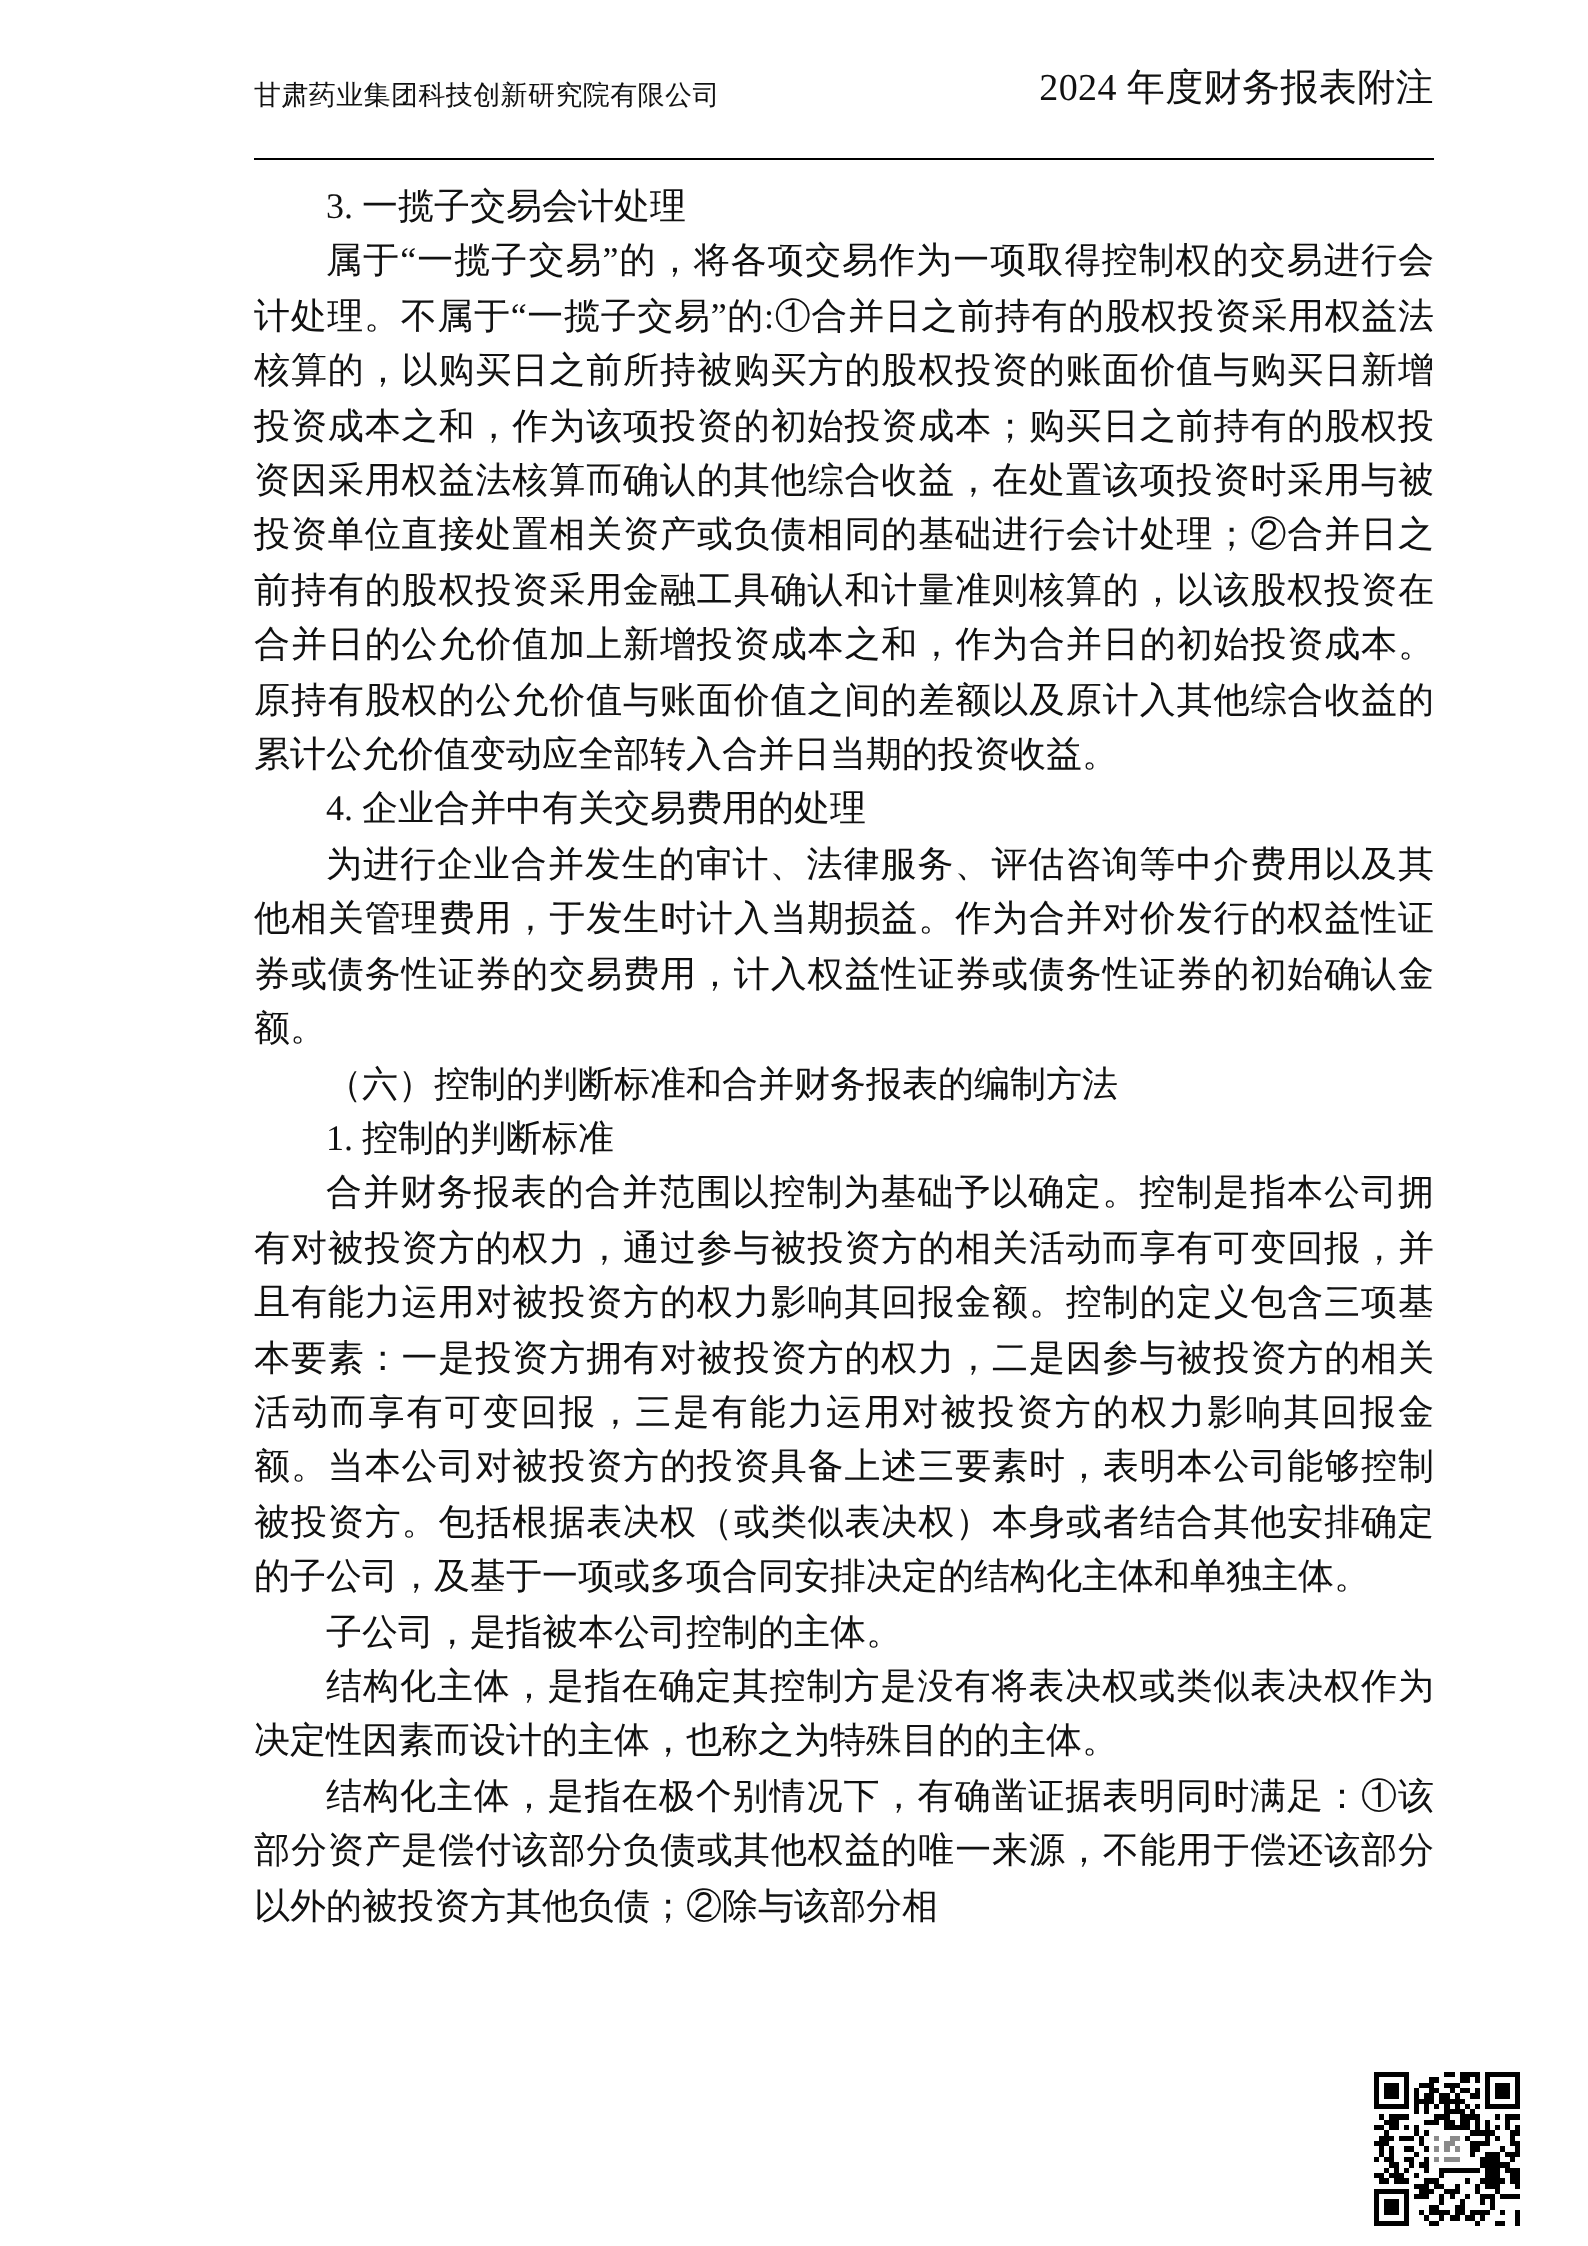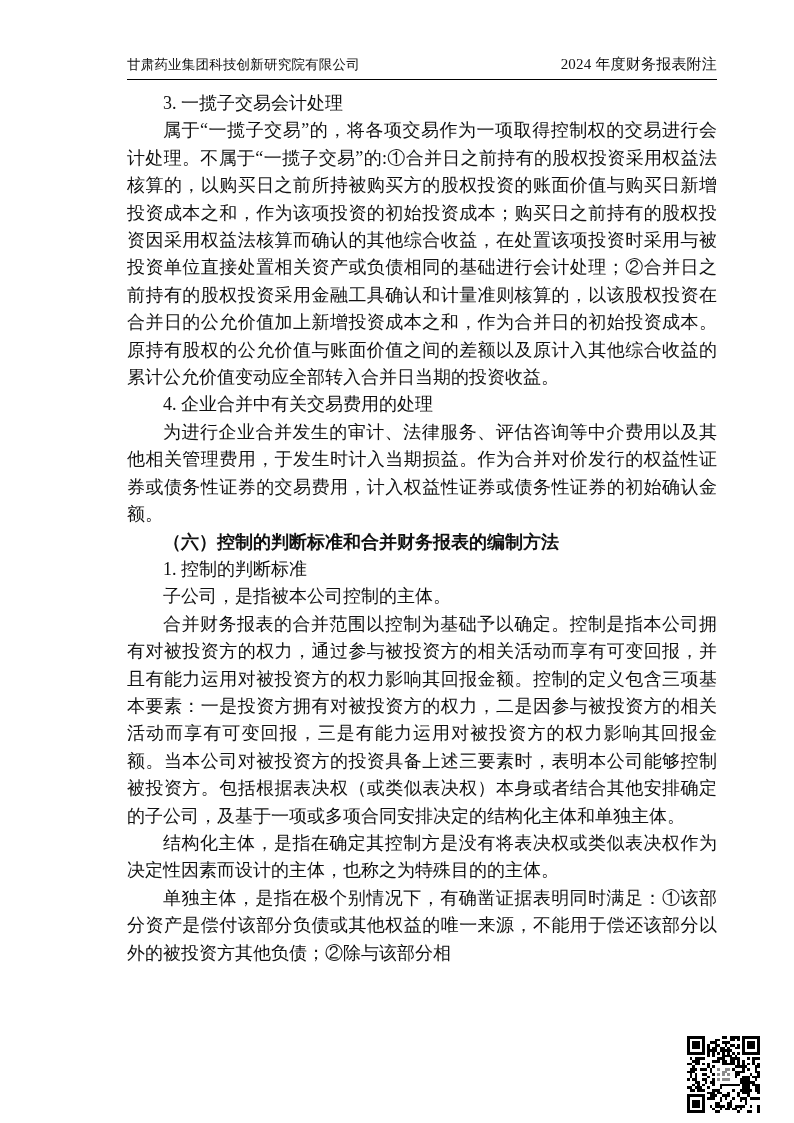--- a/index.html
+++ b/index.html
@@ -9,31 +9,31 @@
     position:relative;
     font-family:"Liberation Serif","DejaVu Serif",serif;
     color:#111111;
     overflow:hidden;
   }
   .page{position:absolute;inset:0;background:#ffffff;}
   .hdr{
     position:absolute;left:127px;top:50px;width:590px;height:30px;
     border-bottom:1.5px solid #000;
     display:flex;justify-content:space-between;align-items:flex-end;
-    padding-bottom:5px;box-sizing:border-box;
+    padding-bottom:22px;box-sizing:border-box;
   }
   .hdr .co{font-size:13.5px;letter-spacing:.2px;}
-  .hdr .ti{font-size:15px;letter-spacing:.2px;font-family:Liberation Serif, serif;}
+  .hdr .ti{font-size:19px;letter-spacing:.2px;font-family:Liberation Serif, serif;}
   .content{
     position:absolute;left:127px;top:90px;width:590px;
     font-size:18px;line-height:27.4px;
     text-align:justify;text-justify:inter-ideograph;
   }
   .content p{margin:0;text-indent:2em;}
-  .content p.hb{font-weight:bold;}
+  .content p.hb{font-weight:normal;}
   .pageno{
     position:absolute;left:127px;top:1046px;width:590px;
     text-align:right;font-size:12.5px;color:#111;
   }
   .qr{
     position:absolute;left:687px;top:1036px;width:73px;height:77px;
   }
   .qr svg{display:block;width:100%;height:100%;}
 </style>
 </head>
@@ -46,24 +46,24 @@
     <span class="ti">2024 年度财务报表附注</span>
   </div>
 
   <div class="content">
     <p class="hn">3. 一揽子交易会计处理</p>
     <p class="b">属于“一揽子交易”的，将各项交易作为一项取得控制权的交易进行会计处理。不属于“一揽子交易”的:①合并日之前持有的股权投资采用权益法核算的，以购买日之前所持被购买方的股权投资的账面价值与购买日新增投资成本之和，作为该项投资的初始投资成本；购买日之前持有的股权投资因采用权益法核算而确认的其他综合收益，在处置该项投资时采用与被投资单位直接处置相关资产或负债相同的基础进行会计处理；②合并日之前持有的股权投资采用金融工具确认和计量准则核算的，以该股权投资在合并日的公允价值加上新增投资成本之和，作为合并日的初始投资成本。原持有股权的公允价值与账面价值之间的差额以及原计入其他综合收益的累计公允价值变动应全部转入合并日当期的投资收益。</p>
     <p class="hn">4. 企业合并中有关交易费用的处理</p>
     <p class="b">为进行企业合并发生的审计、法律服务、评估咨询等中介费用以及其他相关管理费用，于发生时计入当期损益。作为合并对价发行的权益性证券或债务性证券的交易费用，计入权益性证券或债务性证券的初始确认金额。</p>
     <p class="hb">（六）控制的判断标准和合并财务报表的编制方法</p>
     <p class="hn">1. 控制的判断标准</p>
+    <p class="b">合并财务报表的合并范围以控制为基础予以确定。控制是指本公司拥有对被投资方的权力，通过参与被投资方的相关活动而享有可变回报，并且有能力运用对被投资方的权力影响其回报金额。控制的定义包含三项基本要素：一是投资方拥有对被投资方的权力，二是因参与被投资方的相关活动而享有可变回报，三是有能力运用对被投资方的权力影响其回报金额。当本公司对被投资方的投资具备上述三要素时，表明本公司能够控制被投资方。包括根据表决权（或类似表决权）本身或者结合其他安排确定的子公司，及基于一项或多项合同安排决定的结构化主体和单独主体。</p>
     <p class="b">子公司，是指被本公司控制的主体。</p>
-    <p class="b">合并财务报表的合并范围以控制为基础予以确定。控制是指本公司拥有对被投资方的权力，通过参与被投资方的相关活动而享有可变回报，并且有能力运用对被投资方的权力影响其回报金额。控制的定义包含三项基本要素：一是投资方拥有对被投资方的权力，二是因参与被投资方的相关活动而享有可变回报，三是有能力运用对被投资方的权力影响其回报金额。当本公司对被投资方的投资具备上述三要素时，表明本公司能够控制被投资方。包括根据表决权（或类似表决权）本身或者结合其他安排确定的子公司，及基于一项或多项合同安排决定的结构化主体和单独主体。</p>
     <p class="b">结构化主体，是指在确定其控制方是没有将表决权或类似表决权作为决定性因素而设计的主体，也称之为特殊目的的主体。</p>
-    <p class="b">单独主体，是指在极个别情况下，有确凿证据表明同时满足：①该部分资产是偿付该部分负债或其他权益的唯一来源，不能用于偿还该部分以外的被投资方其他负债；②除与该部分相</p>
+    <p class="b">结构化主体，是指在极个别情况下，有确凿证据表明同时满足：①该部分资产是偿付该部分负债或其他权益的唯一来源，不能用于偿还该部分以外的被投资方其他负债；②除与该部分相</p>
   </div>
 
   <div class="pageno">19</div>
 
   <div class="qr" id="qr">
       <svg viewBox="0 0 29 29" preserveAspectRatio="none" shape-rendering="crispEdges" xmlns="http://www.w3.org/2000/svg">
         <rect width="29" height="29" fill="#fff"></rect>
         <rect x="0" y="0" width="1" height="1" fill="#000"></rect>
         <rect x="1" y="0" width="1" height="1" fill="#000"></rect>
         <rect x="2" y="0" width="1" height="1" fill="#000"></rect>

